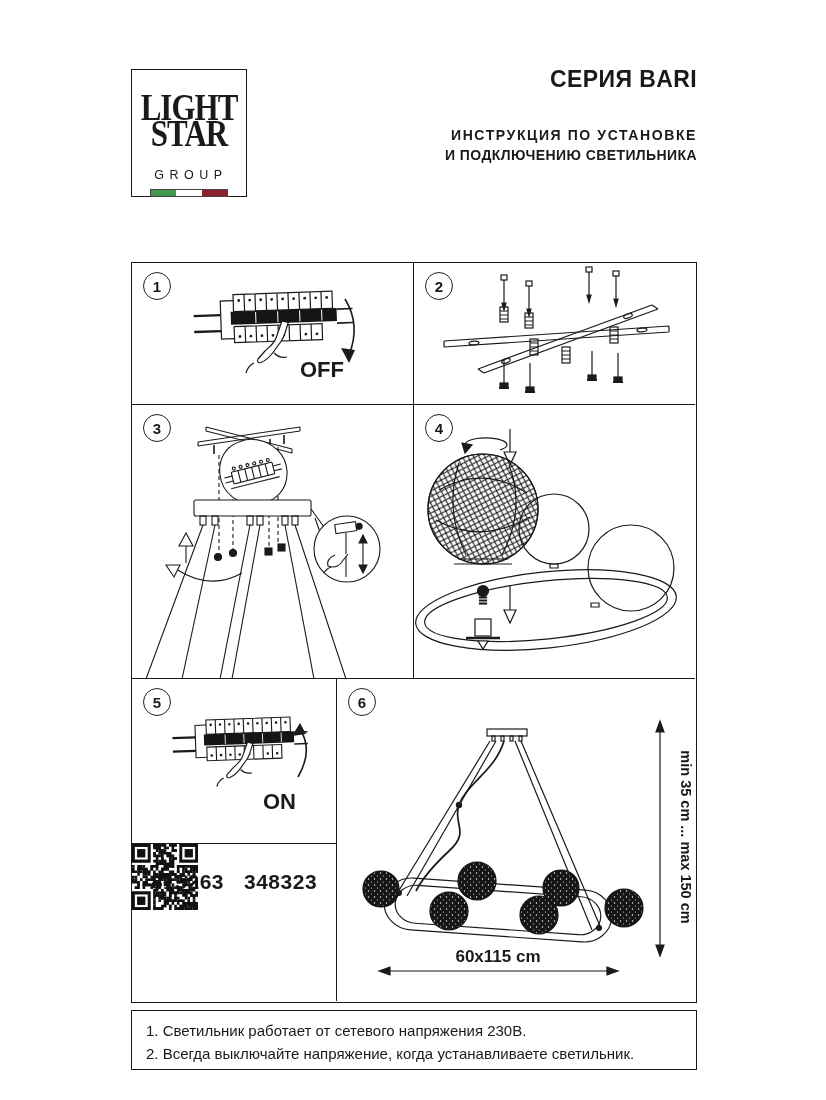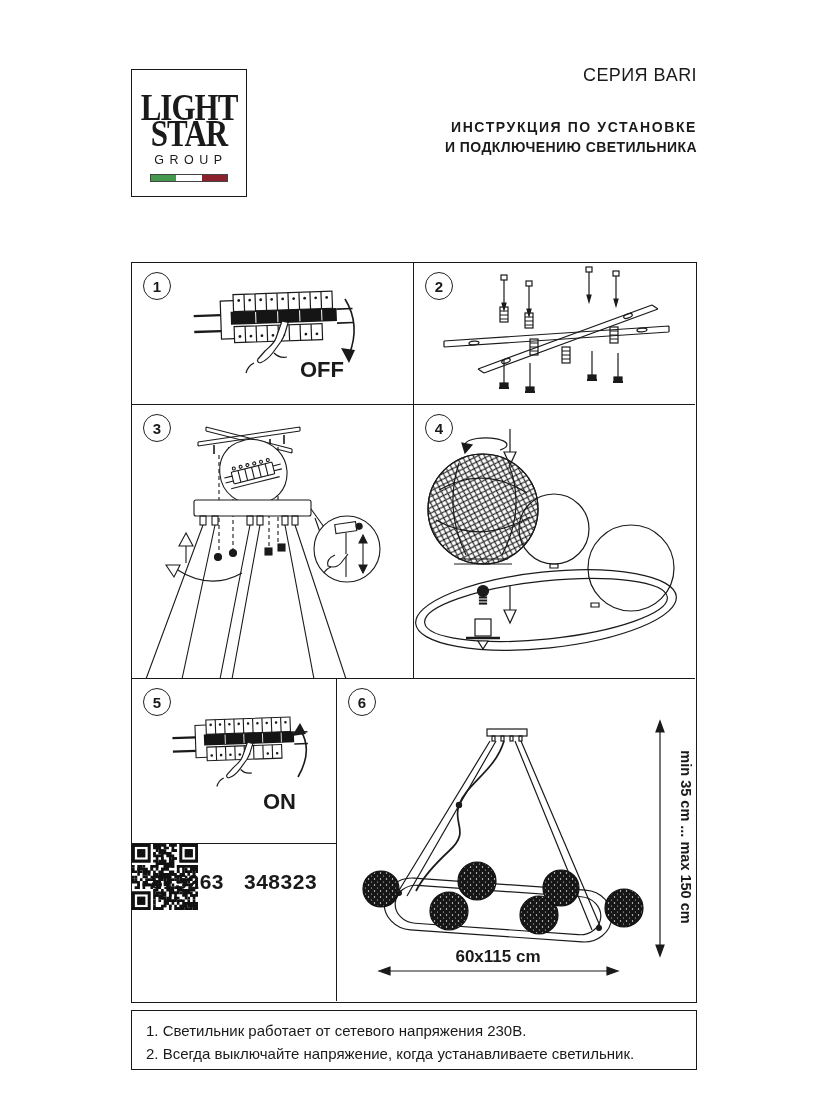--- a/index.html
+++ b/index.html
@@ -4,25 +4,25 @@
 <style>
   html,body{margin:0;padding:0;background:#e8e8e8;}
   .page{position:relative;width:826px;height:1100px;background:#ffffff;margin:0 auto;
         font-family:"Liberation Sans",sans-serif;color:#1a1a1a;overflow:hidden;}
   
   .logo-box{position:absolute;left:131px;top:69px;width:116px;height:128px;
             border:1.5px solid #1a1a1a;box-sizing:border-box;text-align:center;}
   .logo-word{font-family:"Liberation Serif",serif;font-weight:bold;font-size:31px;
              line-height:26px;letter-spacing:-1px;transform:scaleY(1.22);transform-origin:center top;}
   .logo-w1{margin-top:22px;}
-  .logo-group{font-size:12.5px;letter-spacing:5.5px;margin-top:9px;margin-left:4px;font-weight:400;}
+  .logo-group{font-size:12.5px;letter-spacing:5.5px;margin-top:24px;margin-left:4px;font-weight:400;}
   .logo-flag{width:78px;height:8px;margin:7px auto 0;border:1px solid #444;display:flex;box-sizing:border-box;}
   .logo-flag span{flex:1;}
   .titles{position:absolute;right:129px;top:62px;width:460px;text-align:right;}
-  .title-sm{font-size:18px;font-weight:normal;letter-spacing:.4px;line-height:1.55;text-align:right;}
+  .title-sm{font-size:23px;font-weight:bold;letter-spacing:.4px;line-height:1.55;text-align:right;}
   .title-big{font-size:14px;font-weight:bold;line-height:1.42;}
   .t-sp1{letter-spacing:1.6px;margin-top:28px;}
   .t-sp2{letter-spacing:.4px;}
   
   .grid{position:absolute;left:131px;top:262px;width:566px;height:741px;
         border:1.5px solid #1a1a1a;box-sizing:border-box;}
   .cell{position:absolute;box-sizing:border-box;}
   .bR{border-right:1.5px solid #1a1a1a;}
   .bB{border-bottom:1.5px solid #1a1a1a;}
   .c1{left:0;top:0;width:282px;height:142px;}

